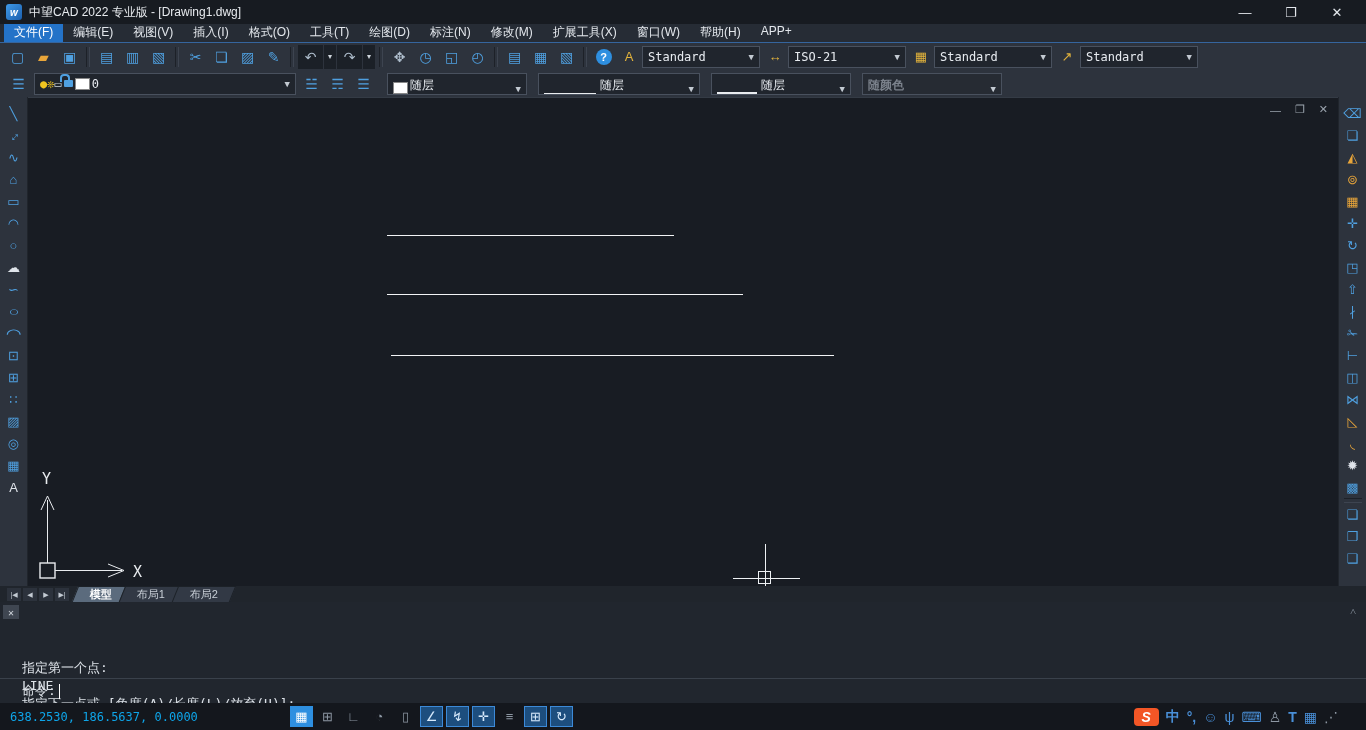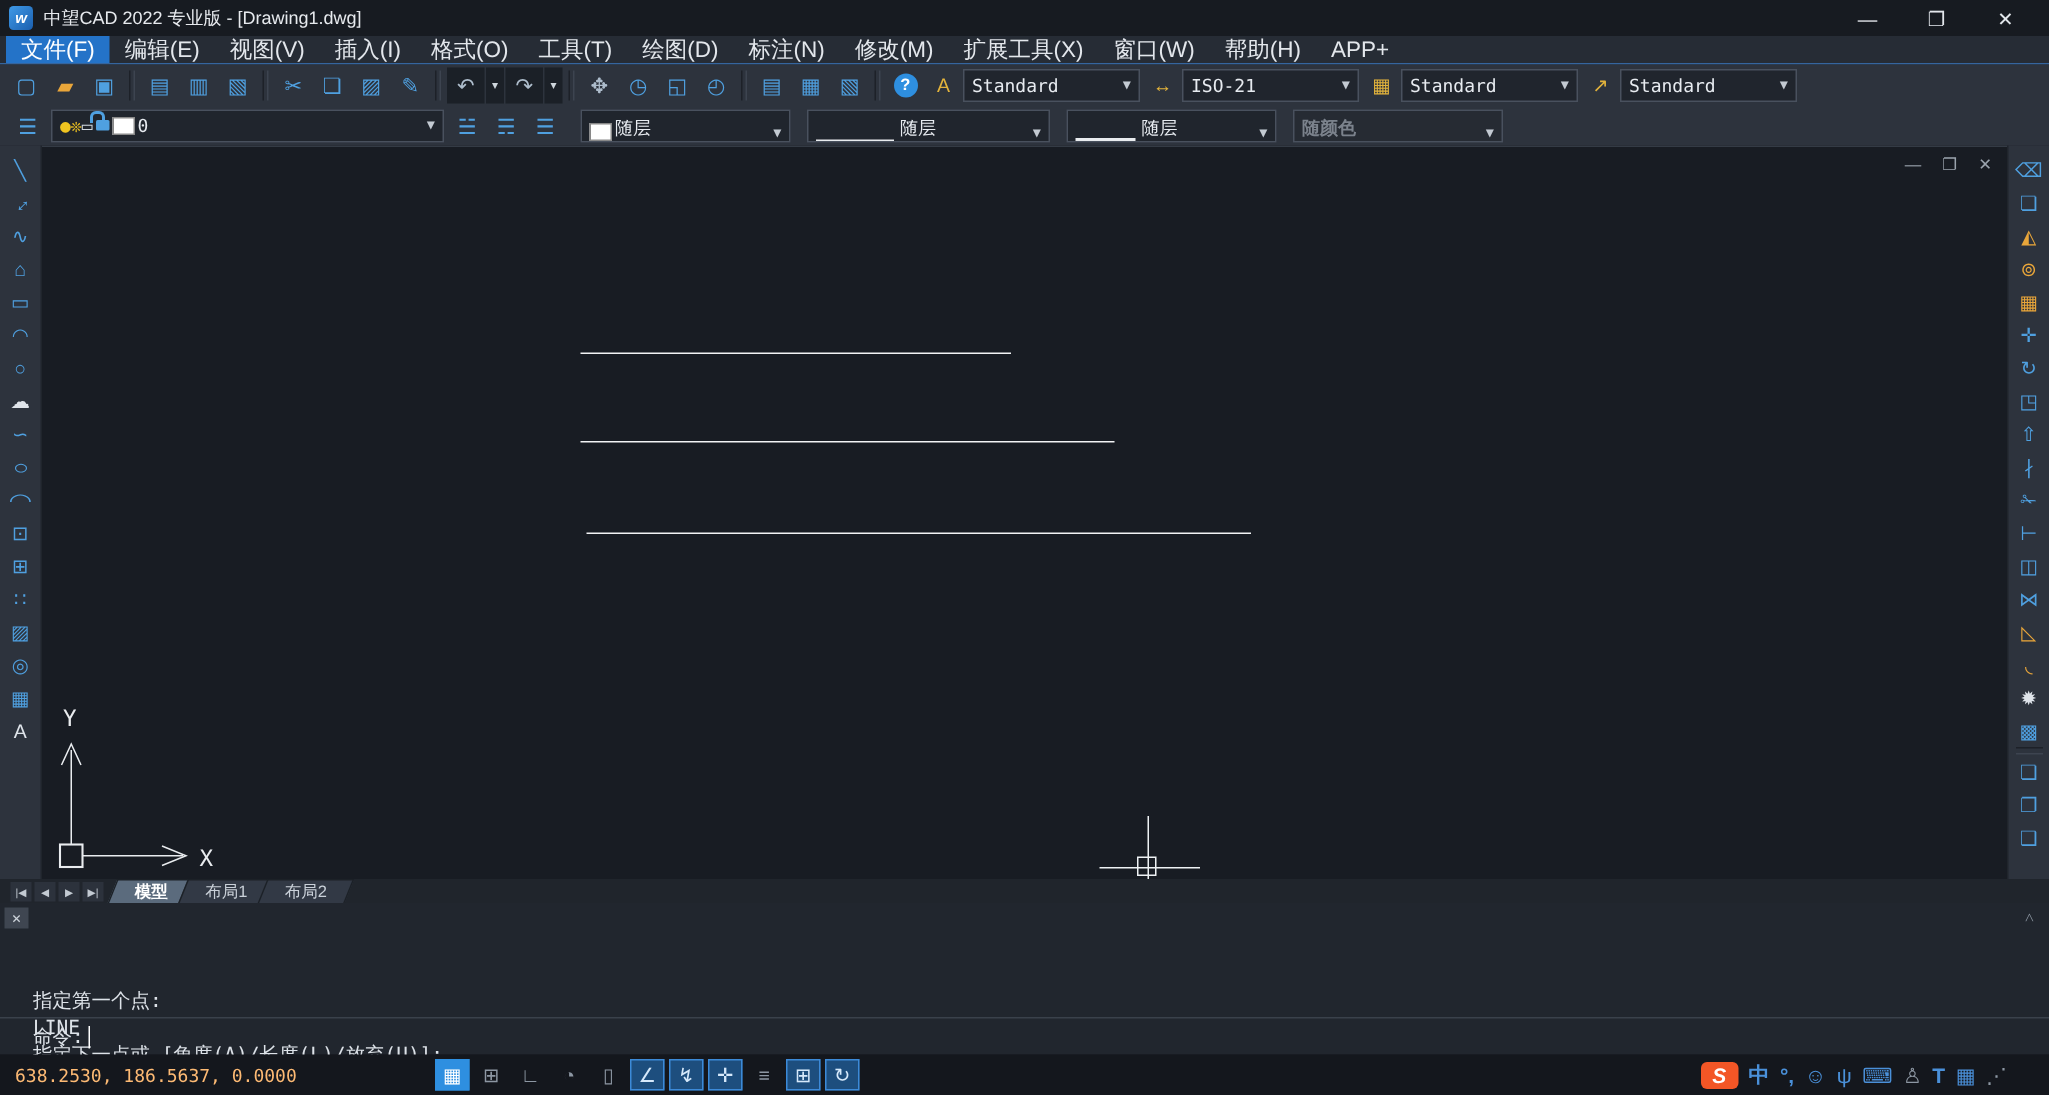--- a/index.html
+++ b/index.html
@@ -13,21 +13,21 @@
   .logo{width:16px;height:16px;border-radius:3px;background:linear-gradient(135deg,#3f9ae8,#1b5fae);
         color:#fff;font-size:10px;font-weight:bold;font-style:italic;
         display:flex;align-items:center;justify-content:center;}
   .win-controls{margin-left:auto;display:flex;}
   .win-btn{width:46px;height:24px;display:flex;align-items:center;justify-content:center;
            color:#e3e7ec;font-size:13px;}
 
   
   .menubar{position:absolute;top:24px;left:0;right:0;height:18px;background:#262c35;
            display:flex;align-items:stretch;padding-left:4px;border-bottom:1px solid #35659e;}
-  .menu-item{padding:0 10px;font-size:15px;color:#e3e7ec;display:flex;align-items:center;}
+  .menu-item{padding:0 10px;font-size:12px;color:#e3e7ec;display:flex;align-items:flex-start;}
   .menu-item.active{background:#2473c8;color:#fff;}
 
   
   .toolbar1{position:absolute;top:43px;left:0;right:0;height:27px;background:#2d333d;
             display:flex;align-items:center;padding:0 5px;gap:1px;}
   .toolbar2{position:absolute;top:70px;left:0;right:0;height:27px;background:#2d333d;
             display:flex;align-items:center;padding:0 6px;gap:3px;border-bottom:1px solid #20252c;}
   .tb-btn{width:25px;height:24px;display:flex;align-items:center;justify-content:center;font-size:14px;}
   .tb-btn.blue{color:#4fa0e0;} .tb-btn.amber{color:#e9a63a;} .tb-btn.steel{color:#aebdcc;}
   .tb-btn.dark{background:#1b2027;}
@@ -93,21 +93,21 @@
   .cmd-history{position:absolute;left:22px;top:3px;line-height:18px;white-space:pre;}
   .cmd-divider{position:absolute;left:0;right:0;top:76px;border-top:1px solid #3a414b;}
   .cmd-prompt{position:absolute;left:22px;top:80px;display:flex;align-items:center;}
   .cursor{display:inline-block;width:1px;height:15px;background:#fff;margin-left:3px;}
   .cmd-expand{position:absolute;right:4px;top:1px;width:18px;height:16px;color:#8d97a3;font-size:11px;
               display:flex;align-items:center;justify-content:center;}
 
   
   .statusbar{position:absolute;top:703px;left:0;right:0;height:27px;background:#14171d;
              display:flex;align-items:center;}
-  .coords{font:12px "DejaVu Sans Mono",monospace;color:#fdba74;margin-left:10px;width:232px;}
+  .coords{font:12px "DejaVu Sans Mono",monospace;color:#0ea5e9;margin-left:10px;width:232px;}
   .toggles{display:flex;gap:3px;margin-left:48px;}
   .toggle{width:23px;height:21px;display:flex;align-items:center;justify-content:center;font-size:13px;
           color:#8d97a3;border:1px solid transparent;}
   .toggle.on{background:#1d4e7e;border-color:#3c8ad8;color:#d6e9fb;}
   .toggle.fill{background:#2e8fe0;border-color:#2e8fe0;color:#fff;}
   .ime{margin-left:auto;display:flex;align-items:center;gap:7px;margin-right:28px;}
   .ime-btn{font-size:14px;display:flex;align-items:center;justify-content:center;}
   .ime-btn.blue{color:#4a90d9;} .ime-btn.gray{color:#8d97a3;} .ime-btn.bold{font-weight:bold;}
   .ime-btn.sogou{background:#f35626;color:#fff;border-radius:4px;width:25px;height:18px;
                  font-weight:bold;font-style:italic;font-size:14px;}

